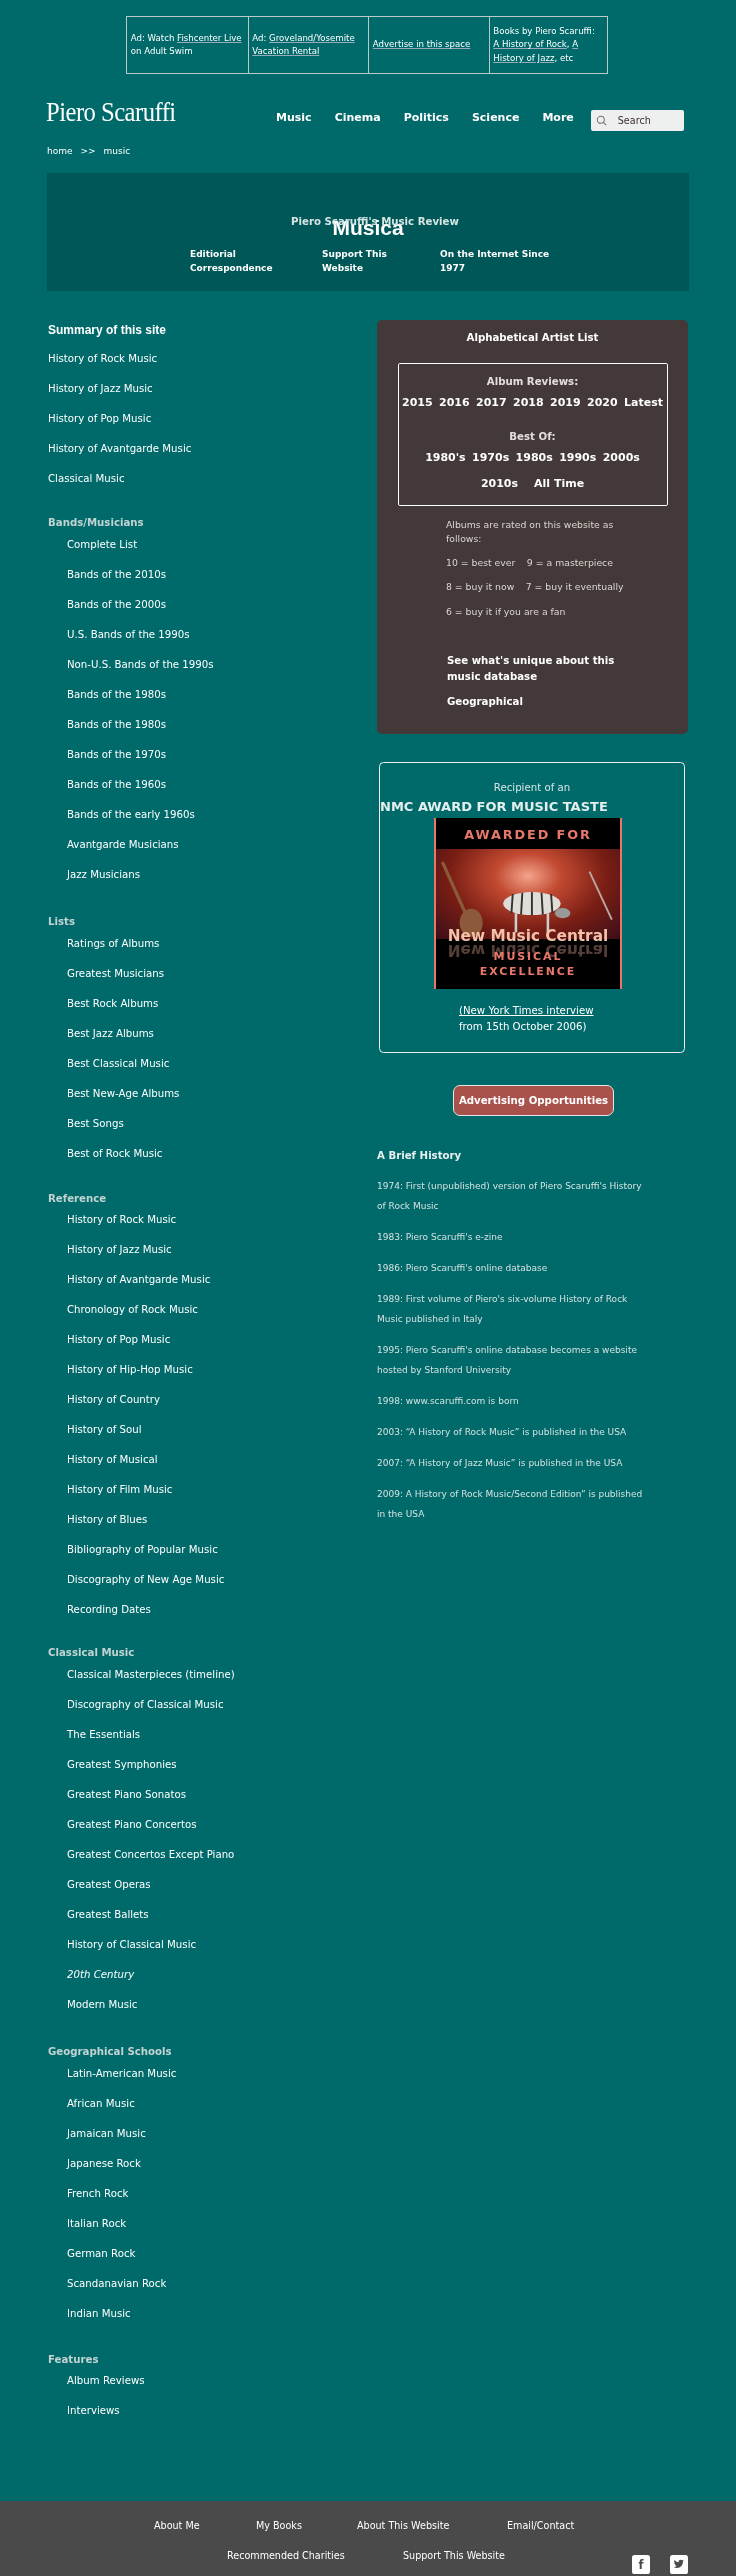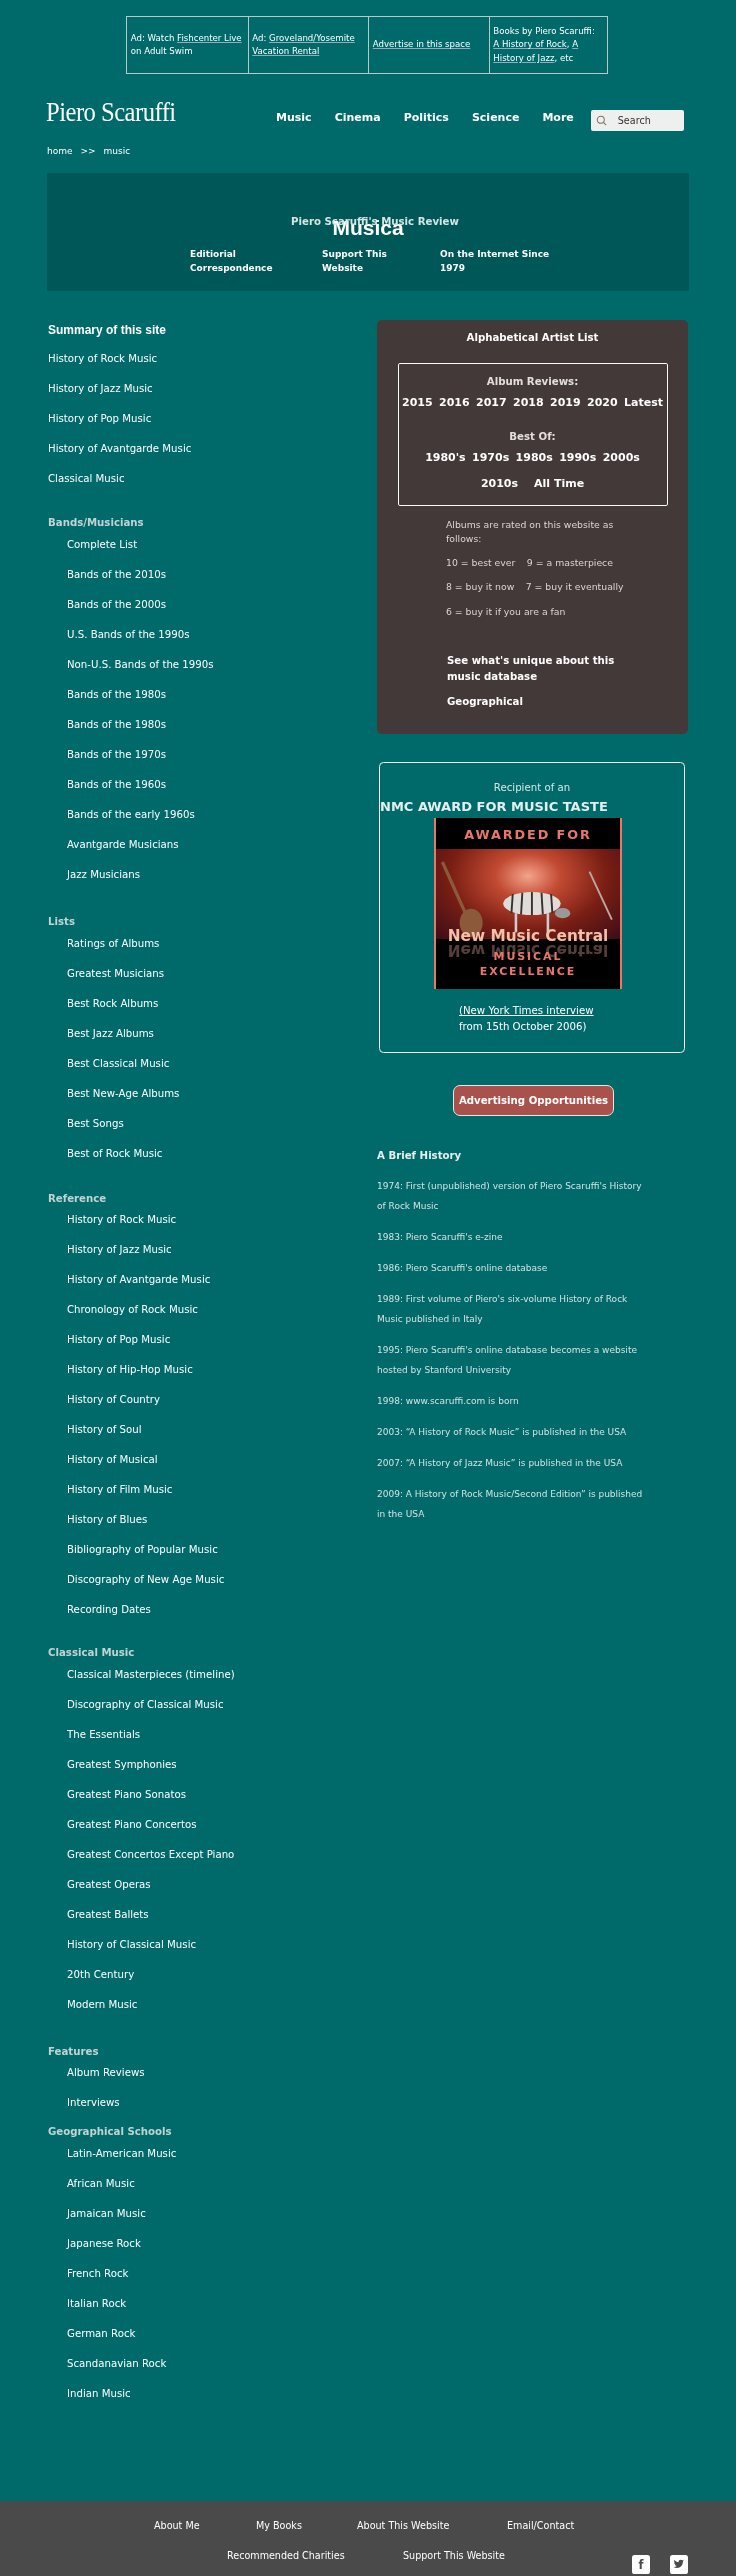--- a/index.html
+++ b/index.html
@@ -190,21 +190,21 @@
   <span>&gt;&gt;</span>
   <a>music</a>
 </div>
 
 <div class="banner">
   <div class="banner-title">Musica</div>
   <div class="banner-sub">Piero Scaruffi's Music Review</div>
   <div class="banner-links">
     <a class="banner-link" style="width:132px"><span>Editiorial</span><br><span>Correspondence</span></a>
     <a class="banner-link" style="width:118px"><span>Support This</span><br><span>Website</span></a>
-    <a class="banner-link" style="width:128px"><span>On the Internet Since</span><br><span>1979</span></a>
+    <a class="banner-link" style="width:128px"><span>On the Internet Since</span><br><span>1977</span></a>
   </div>
 </div>
 
 <div class="leftcol">
   <div class="summary-title">Summary of this site</div>
   <a class="sum-item" style="display:block">History of Rock Music</a>
   <a class="sum-item" style="display:block">History of Jazz Music</a>
   <a class="sum-item" style="display:block">History of Pop Music</a>
   <a class="sum-item" style="display:block">History of Avantgarde Music</a>
   <a class="sum-item" style="display:block; height:45px">Classical Music</a>
@@ -258,39 +258,39 @@
         <a class="sub-item" style="display: block; height: 30px;">Classical Masterpieces (timeline)</a>
         <a class="sub-item" style="display: block; height: 30px;">Discography of Classical Music</a>
         <a class="sub-item" style="display: block; height: 30px;">The Essentials</a>
         <a class="sub-item" style="display: block; height: 30px;">Greatest Symphonies</a>
         <a class="sub-item" style="display: block; height: 30px;">Greatest Piano Sonatos</a>
         <a class="sub-item" style="display: block; height: 30px;">Greatest Piano Concertos</a>
         <a class="sub-item" style="display: block; height: 30px;">Greatest Concertos Except Piano</a>
         <a class="sub-item" style="display: block; height: 30px;">Greatest Operas</a>
         <a class="sub-item" style="display: block; height: 30px;">Greatest Ballets</a>
         <a class="sub-item" style="display: block; height: 30px;">History of Classical Music</a>
-        <a class="sub-item" style="display: block; height: 30px;">20th Century</a>
+        <a class="sub-item" style="display: block; height: 30px; font-style: italic;">20th Century</a>
         <a class="sub-item" style="display: block; height: 30px;">Modern Music</a>
-      </div>
-      <div style="margin-bottom: 0px;">
-        <div class="section-head" style="margin-bottom: 9px;">Features</div>
-        <a class="sub-item" style="display: block; height: 30px;">Album Reviews</a>
-        <a class="sub-item" style="display: block; height: 30px;">Interviews</a>
       </div>
       <div style="margin-bottom: 16.6px;">
         <div class="section-head" style="margin-bottom: 10.2px;">Geographical Schools</div>
         <a class="sub-item" style="display: block; height: 30px;">Latin-American Music</a>
         <a class="sub-item" style="display: block; height: 30px;">African Music</a>
         <a class="sub-item" style="display: block; height: 30px;">Jamaican Music</a>
         <a class="sub-item" style="display: block; height: 30px;">Japanese Rock</a>
         <a class="sub-item" style="display: block; height: 30px;">French Rock</a>
         <a class="sub-item" style="display: block; height: 30px;">Italian Rock</a>
         <a class="sub-item" style="display: block; height: 30px;">German Rock</a>
         <a class="sub-item" style="display: block; height: 30px;">Scandanavian Rock</a>
         <a class="sub-item" style="display: block; height: 30px;">Indian Music</a>
+      </div>
+      <div style="margin-bottom: 0px;">
+        <div class="section-head" style="margin-bottom: 9px;">Features</div>
+        <a class="sub-item" style="display: block; height: 30px;">Album Reviews</a>
+        <a class="sub-item" style="display: block; height: 30px;">Interviews</a>
       </div>
     </div>
 </div>
 
 <div class="artist-box">
   <a class="artist-title">Alphabetical Artist List</a>
   <div class="reviews-box">
     <div class="rb-label" style="top:11.5px">Album Reviews:</div>
     <div class="rb-row" style="top:32px">
       <span>2015</span>

